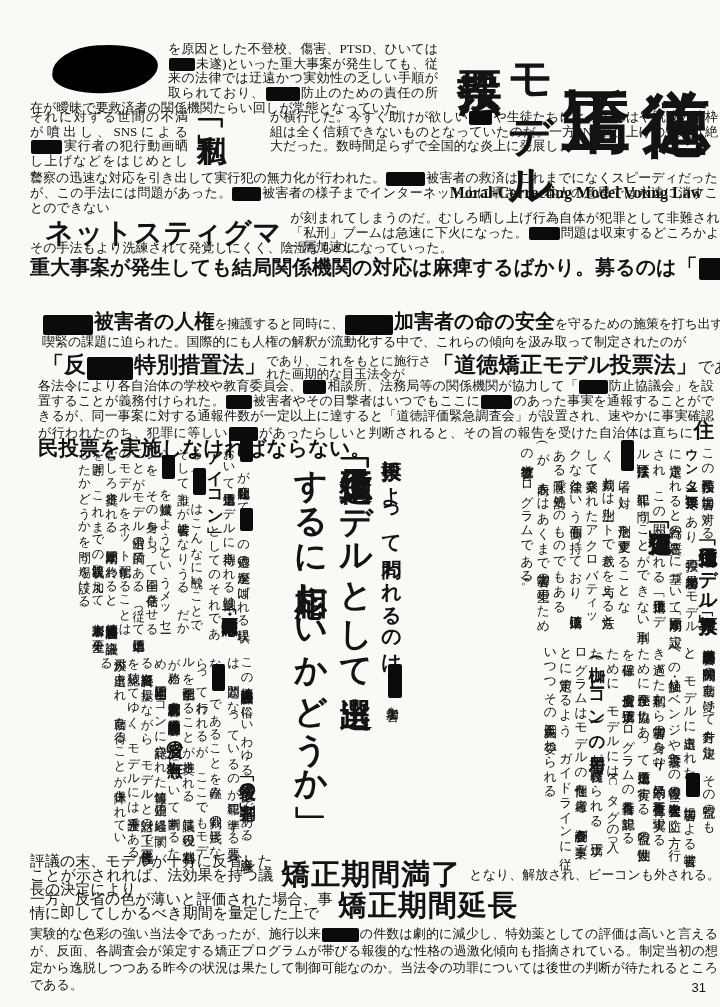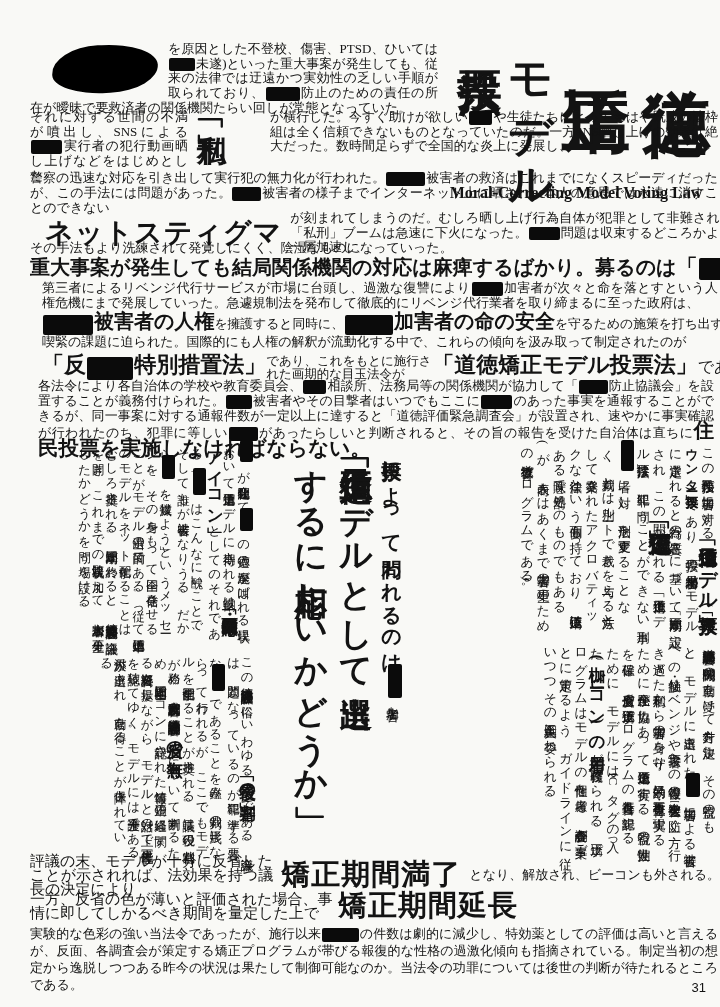--- a/index.html
+++ b/index.html
@@ -104,21 +104,20 @@
   <div class="stigma">
     <div class="stigma-big">ネットスティグマ</div>
     <div class="stigma-right jtext"><span>が刻まれてしまうのだ。むしろ晒し上げ行為自体が犯罪として非難され、「私刑」ブームは急速に下火になった。</span><span class="redact" style="inline-size: 2.4em;"></span><span>問題は収束するどころかより一層加速し、</span></div>
   </div>
   <div class="p4 jtext">その手法もより洗練されて発覚しにくく、陰湿なものになっていった。</div>
 
   <div class="hate">
     <span class="hate-lead">重大事案が発生しても結局関係機関の対応は麻痺するばかり。募るのは</span><span class="hate-big"><span>「</span><span class="redact" style="inline-size: 2.6em;"></span><span>加害者へのヘイト」</span></span>
   </div>
 
-  <div class="p5 jtext"><span>第三者によるリベンジ代行サービスが市場に台頭し、過激な復讐により</span><span class="redact" style="inline-size: 2.4em;"></span><span>加害者が次々と命を落とすという人権危機にまで発展していった。急遽規制法を発布して徹底的にリベンジ代行業者を取り締まるに至った政府は、</span></div>
 
   <div class="rights"><span class="redact em20" style="inline-size: 2.5em;"></span><span class="em20">被害者の人権</span><span>を擁護すると同時に、</span><span class="redact em20" style="inline-size: 2.4em;"></span><span class="em20">加害者の命の安全</span><span>を守るための施策を打ち出す</span></div>
 
   <div class="p6 jtext">喫緊の課題に迫られた。国際的にも人権の解釈が流動化する中で、これらの傾向を汲み取って制定されたのが</div>
 
   <div class="laws">
     <span><span class="em22">「反</span><span class="redact em22" style="inline-size: 2.1em;"></span><span class="em22">特別措置法」</span></span><span class="stack">であり、これをもとに施行された画期的な目玉法令が</span><span class="em22">「道徳矯正モデル投票法」</span><span>である。</span>
   </div>
 
   <div class="p7 jtext"><span>各法令により各自治体の学校や教育委員会、</span><span class="redact" style="inline-size: 1.8em;"></span><span>相談所、法務局等の関係機関が協力して「</span><span class="redact" style="inline-size: 2.2em;"></span><span>防止協議会」を設置することが義務付けられた。</span><span class="redact" style="inline-size: 2em;"></span><span>被害者やその目撃者はいつでもここに</span><span class="redact" style="inline-size: 2.4em;"></span><span>のあった事実を通報することができるが、同一事案に対する通報件数が一定以上に達すると「道徳評価緊急調査会」が設置され、速やかに事実確認が行われたのち、犯罪に等しい</span><span class="redact" style="inline-size: 2.2em;"></span><span>があったらしいと判断されると、その旨の報告を受けた自治体は直ちに</span><span class="em21">住民投票を実施しなければならない。</span></div>

